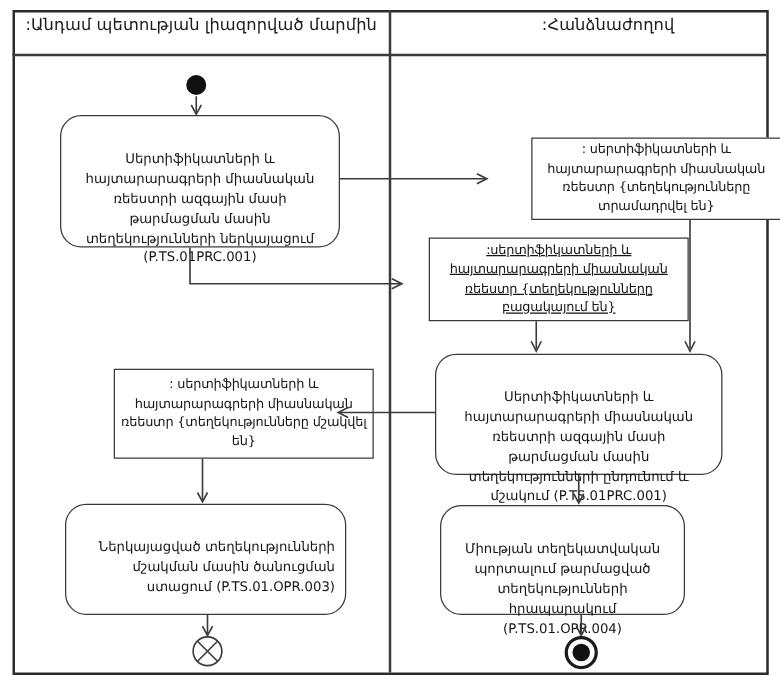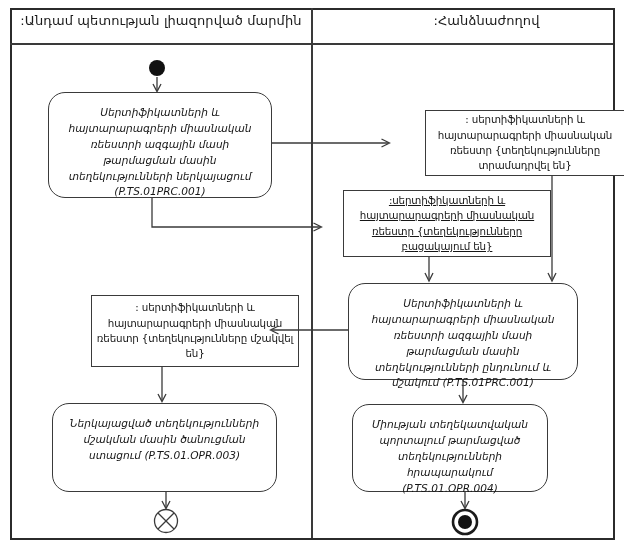--- a/index.html
+++ b/index.html
@@ -23,21 +23,21 @@
   }
   .lane-header.left{left:12px;width:298px;}
   .lane-header.right{left:314px;width:297px;margin-left:24px;}
   .node{
     position:absolute;box-sizing:border-box;background:#ffffff;
     display:flex;justify-content:center;text-align:center;
     line-height:1.5;color:#161616;
   }
   .activity{
     border:1.4px solid #3a3a3a;border-radius:17px;
-    font-size:10.6px;align-items:flex-start;padding:12px 8px 4px 8px;font-style:italic;
+    font-size:10.6px;align-items:flex-start;padding:27px 8px 4px 8px;
   }
   .object{
     border:1.4px solid #3a3a3a;border-radius:0;
     font-size:10.3px;align-items:center;padding:2px 3px;letter-spacing:-0.15px;margin-left:33px;
   }
   .edges{position:absolute;left:0;top:0;width:624px;height:550px;pointer-events:none;}
 </style>
 </head>
 <body>
 
@@ -63,21 +63,21 @@
   </div>
 
   <div class="node activity" style="left:348px;top:283px;width:230px;height:97px;">
     <span>Սերտիֆիկատների և հայտարարագրերի միասնական ռեեստրի ազգային մասի թարմացման մասին տեղեկությունների ընդունում և մշակում (P.TS.01PRC.001)</span>
   </div>
 
   <div class="node object" style="left:58px;top:295px;width:208px;height:72px;">
     <span>: սերտիֆիկատների և հայտարարագրերի միասնական ռեեստր {տեղեկությունները մշակվել են}</span>
   </div>
 
-  <div class="node activity" style="left:52px;top:403px;width:225px;height:89px;">
+  <div class="node activity" style="left:52px;top:403px;width:225px;height:89px;text-align:right;">
     <span>Ներկայացված տեղեկությունների մշակման մասին ծանուցման ստացում (P.TS.01.OPR.003)</span>
   </div>
 
   <div class="node activity" style="left:352px;top:404px;width:196px;height:88px;">
     <span>Միության տեղեկատվական պորտալում թարմացված տեղեկությունների հրապարակում (P.TS.01.OPR.004)</span>
   </div>
 
   <svg class="edges" viewBox="0 0 624 550">
     <g stroke="#3a3a3a" stroke-width="1.3" fill="none">
 

